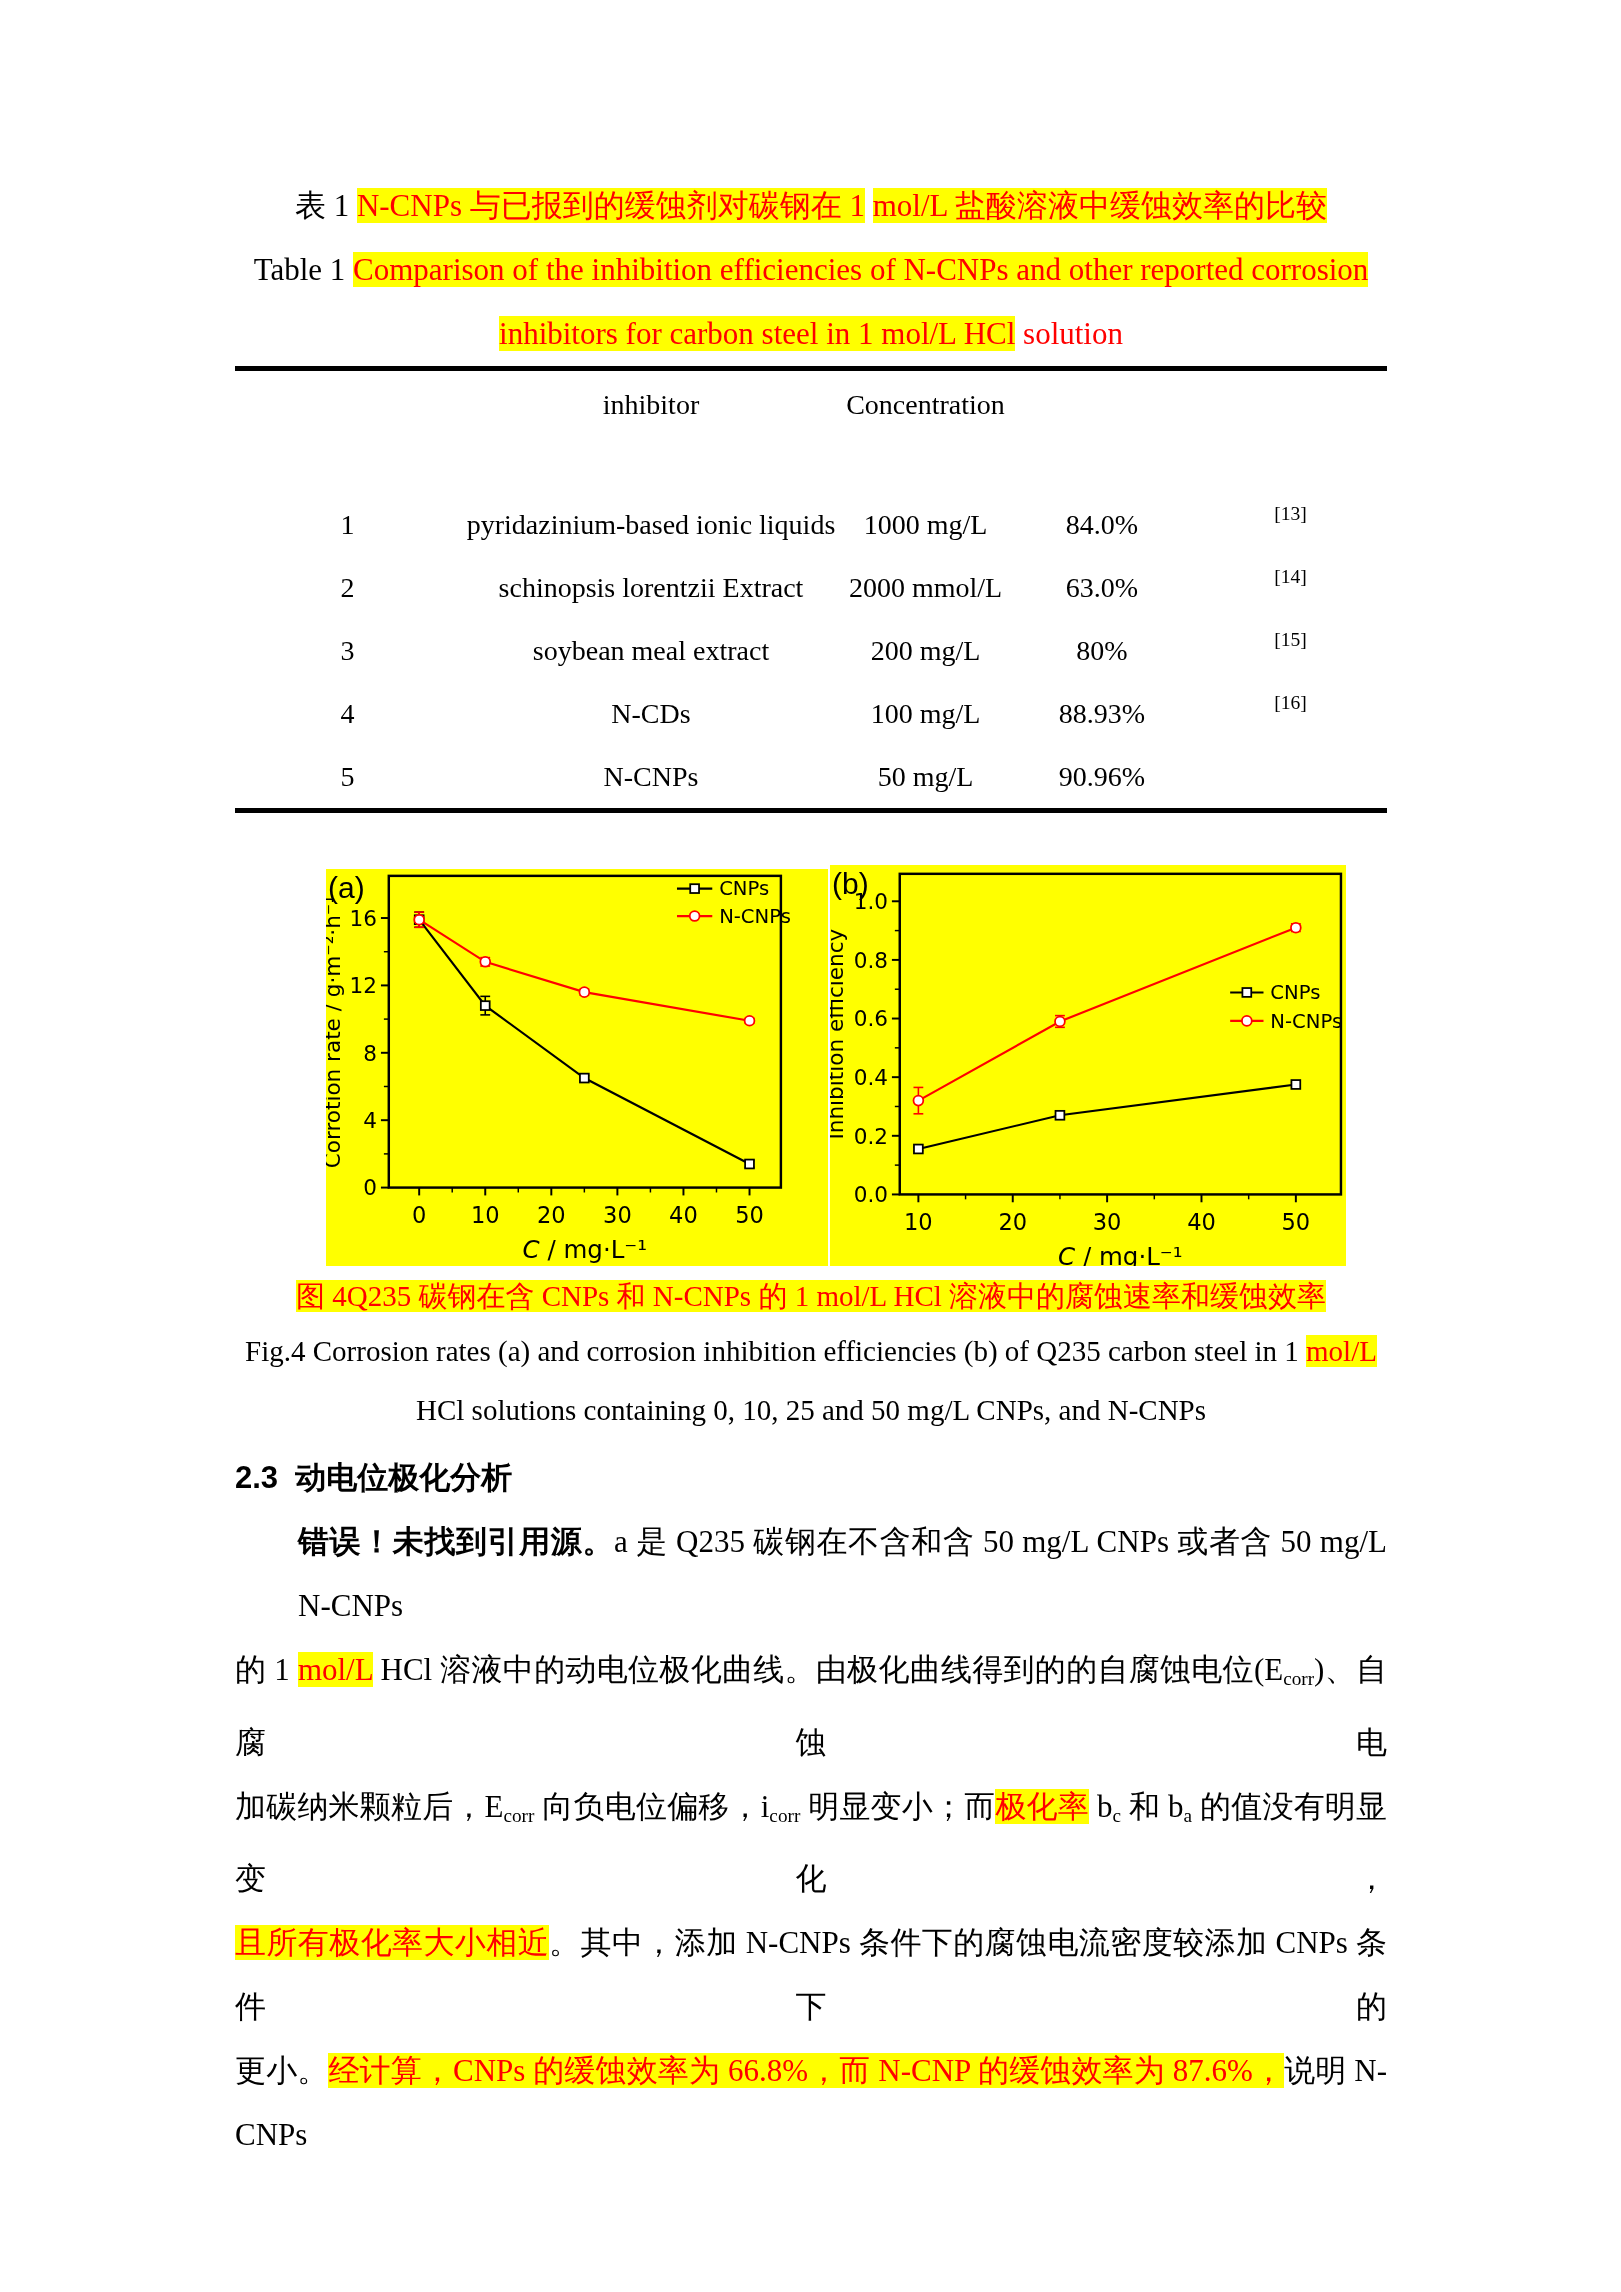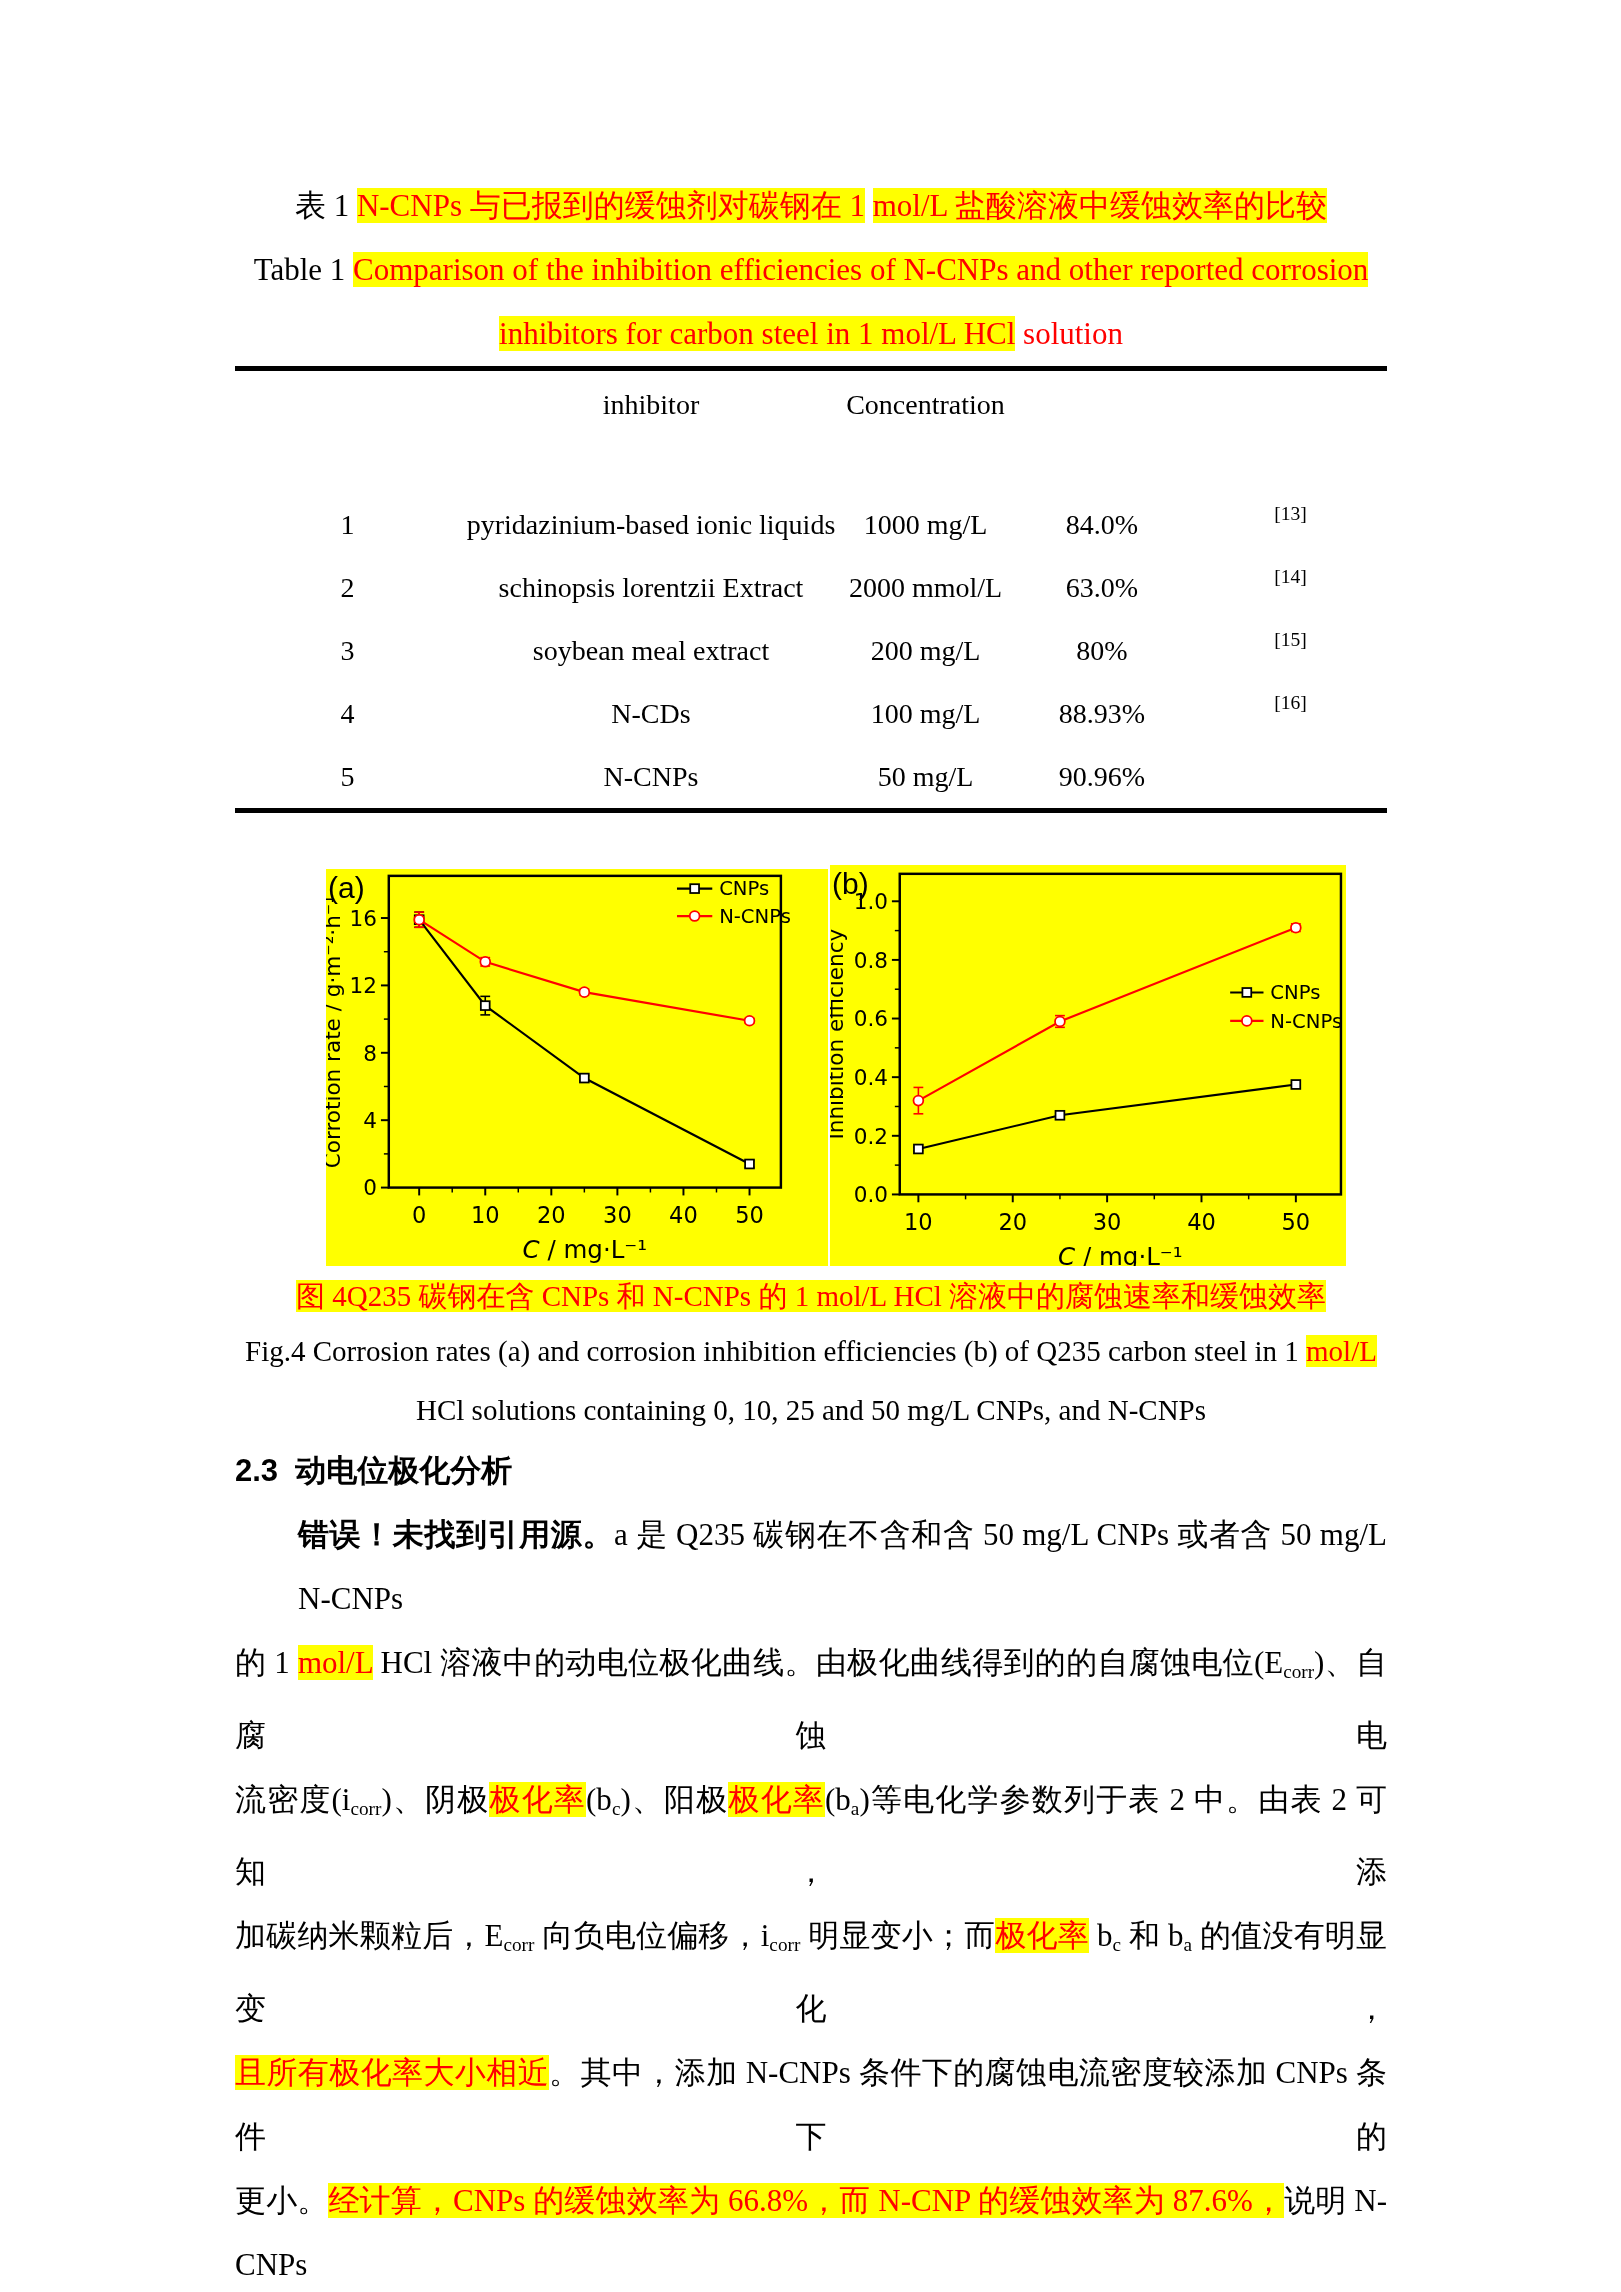--- a/index.html
+++ b/index.html
@@ -35,21 +35,21 @@
   .pA { left:91px;  top:3.9px; width:502px; height:397px; }
   .pB { left:595px; top:0;   width:516px; height:401px; }
   .panel svg { position:absolute; left:0; top:0; width:100%; height:100%; }
   .plabel { position:absolute; left:2px; top:2px; font:30px "Liberation Sans","DejaVu Sans",sans-serif; z-index:2; }
   svg text { font-family:"DejaVu Sans","Liberation Sans",sans-serif; }
 
   
   .figcap-cn { text-align:center; font-size:29px; line-height:51px; margin-top:2px; }
   .figcap-en { text-align:center; font-size:29px; line-height:59px; }
 
-  .sechead { margin-top:8px; font:bold 31px "Liberation Sans","DejaVu Sans",sans-serif;
+  .sechead { margin-top:15px; font:bold 31px "Liberation Sans","DejaVu Sans",sans-serif;
              line-height:45px; white-space:pre-wrap; }
 
   #para { margin-top:9.8px; font-size:31px; line-height:64px; }
   .pline { text-align:justify; text-align-last:justify; }
   .pline.indent { padding-left:63px; }
 </style>
 </head>
 <body>
 
 <div class="page">
@@ -282,20 +282,19 @@
 
   <div class="figcap-cn"><span class="hl">图  4Q235 碳钢在含 CNPs 和 N-CNPs 的 1 mol/L HCl 溶液中的腐蚀速率和缓蚀效率</span></div>
   <div class="figcap-en"><span>Fig.4 Corrosion rates (a) and corrosion inhibition efficiencies (b) of Q235 carbon steel in 1 </span><span class="hl">mol/L</span></div>
   <div class="figcap-en"><span>HCl solutions containing 0, 10, 25 and 50 mg/L CNPs, and N-CNPs</span></div>
 
   <div class="sechead">2.3  动电位极化分析</div>
 
   <div id="para">
       <div class="pline indent"><span class="b">错误！未找到引用源。</span><span>a 是 Q235 碳钢在不含和含 50 mg/L CNPs 或者含 50 mg/L N-CNPs</span></div>
       <div class="pline"><span>的 1 </span><span class="hl">mol/L</span><span> HCl 溶液中的动电位极化曲线。由极化曲线得到的的自腐蚀电位(E</span><span class="sub">corr</span><span>)、自腐蚀电</span></div>
-      <div class="pline"><span>流密度(i</span><span class="sub">corr</span><span>)、阴极</span><span class="hl">极化率</span><span>(b</span><span class="sub">c</span><span>)、阳极</span><span class="hl">极化率</span><span>(b</span><span class="sub">a</span><span>)等电化学参数列于表 2 中。由表 2 可知，添</span></div>
       <div class="pline"><span>加碳纳米颗粒后，E</span><span class="sub">corr</span><span> 向负电位偏移，i</span><span class="sub">corr</span><span> 明显变小；而</span><span class="hl">极化率</span><span> b</span><span class="sub">c</span><span> 和 b</span><span class="sub">a</span><span> 的值没有明显变化，</span></div>
       <div class="pline"><span class="hl">且所有极化率大小相近</span><span>。其中，添加 N-CNPs 条件下的腐蚀电流密度较添加 CNPs 条件下的</span></div>
       <div class="pline"><span>更小。</span><span class="hl">经计算，CNPs 的缓蚀效率为 66.8%，而 N-CNP 的缓蚀效率为 87.6%，</span><span>说明 N-CNPs</span></div>
     </div>
 
 </div>
 
 
 </body></html>

